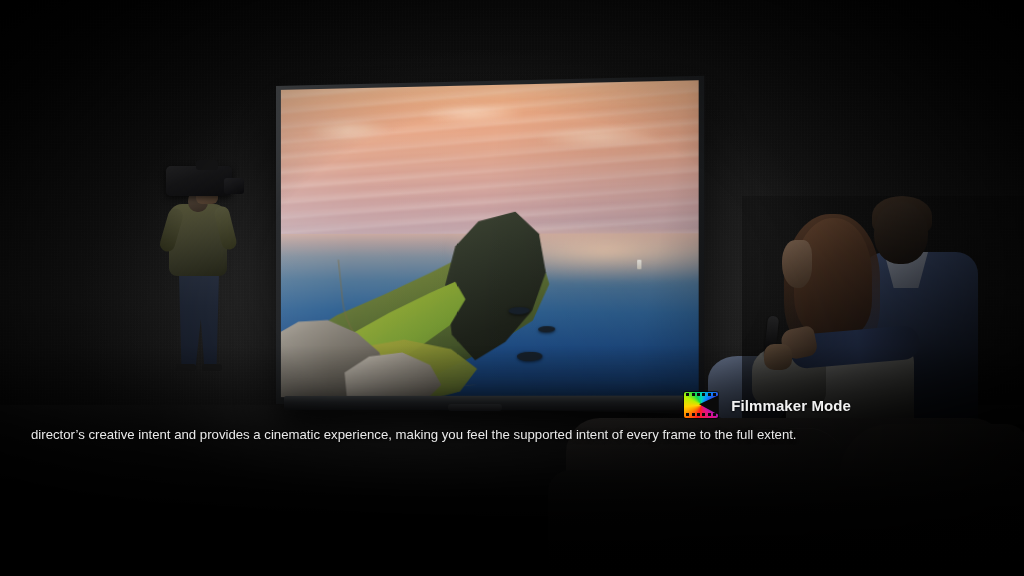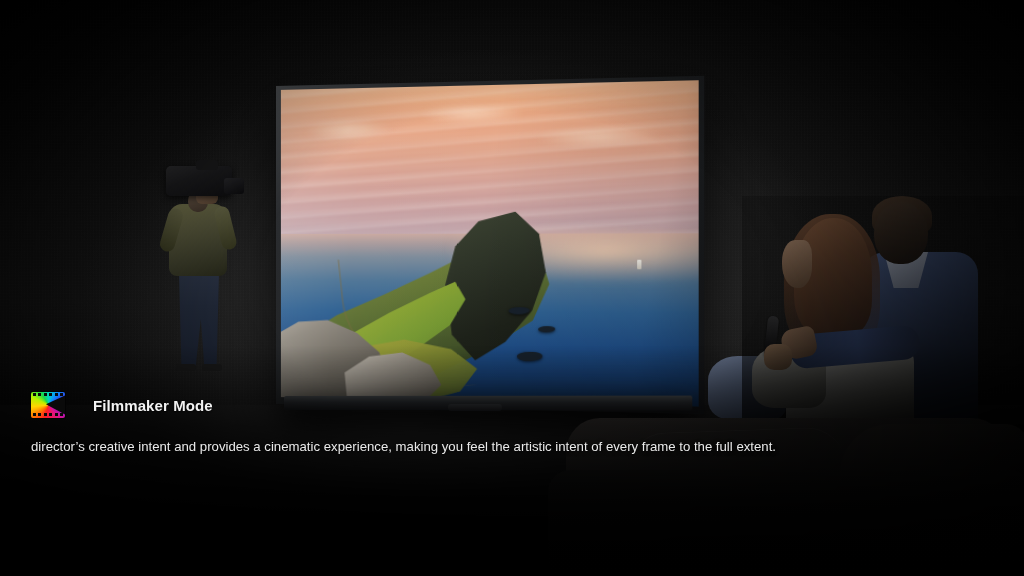--- a/index.html
+++ b/index.html
@@ -336,21 +336,21 @@
     position:absolute;left:60px;top:12px;width:220px;height:46px;
     border-top:1px solid rgba(255,255,255,.045);
     border-radius:40px 40px 0 0;
     transform:rotate(-2deg);
   }
 
   
   .copy{
     position:absolute;left:31px;top:392px;width:820px;
   }
-  .badge-row{display:flex;align-items:center;gap:28px;margin-bottom:16px;}
+  .badge-row{display:flex;align-items:center;gap:13px;margin-bottom:4px;justify-content:flex-end;}
   .fm-logo{
     position:relative;width:34px;height:26px;flex:0 0 auto;
     background:
       conic-gradient(from 200deg at 52% 50%,
         #ff1e1e 0deg,
         #ff7a00 34deg,
         #ffd400 64deg,
         #b6f000 96deg,
         #16d94a 128deg,
         #00d5c0 160deg,
@@ -500,17 +500,17 @@
             <i></i>
             <i></i>
             <i></i>
         </div>
       </div>
       <div class="badge-label">Filmmaker Mode</div>
     </div>
 
 
     <div class="bodycopy">
-      <div>director’s creative intent and provides a cinematic experience, making you feel the artistic intent of every frame to the full extent.</div>
+      <div>director’s creative intent and provides a cinematic experience, making you feel the supported intent of every frame to the full extent.</div>
     </div>
   </div>
 
 </div>
 
 </body></html>

